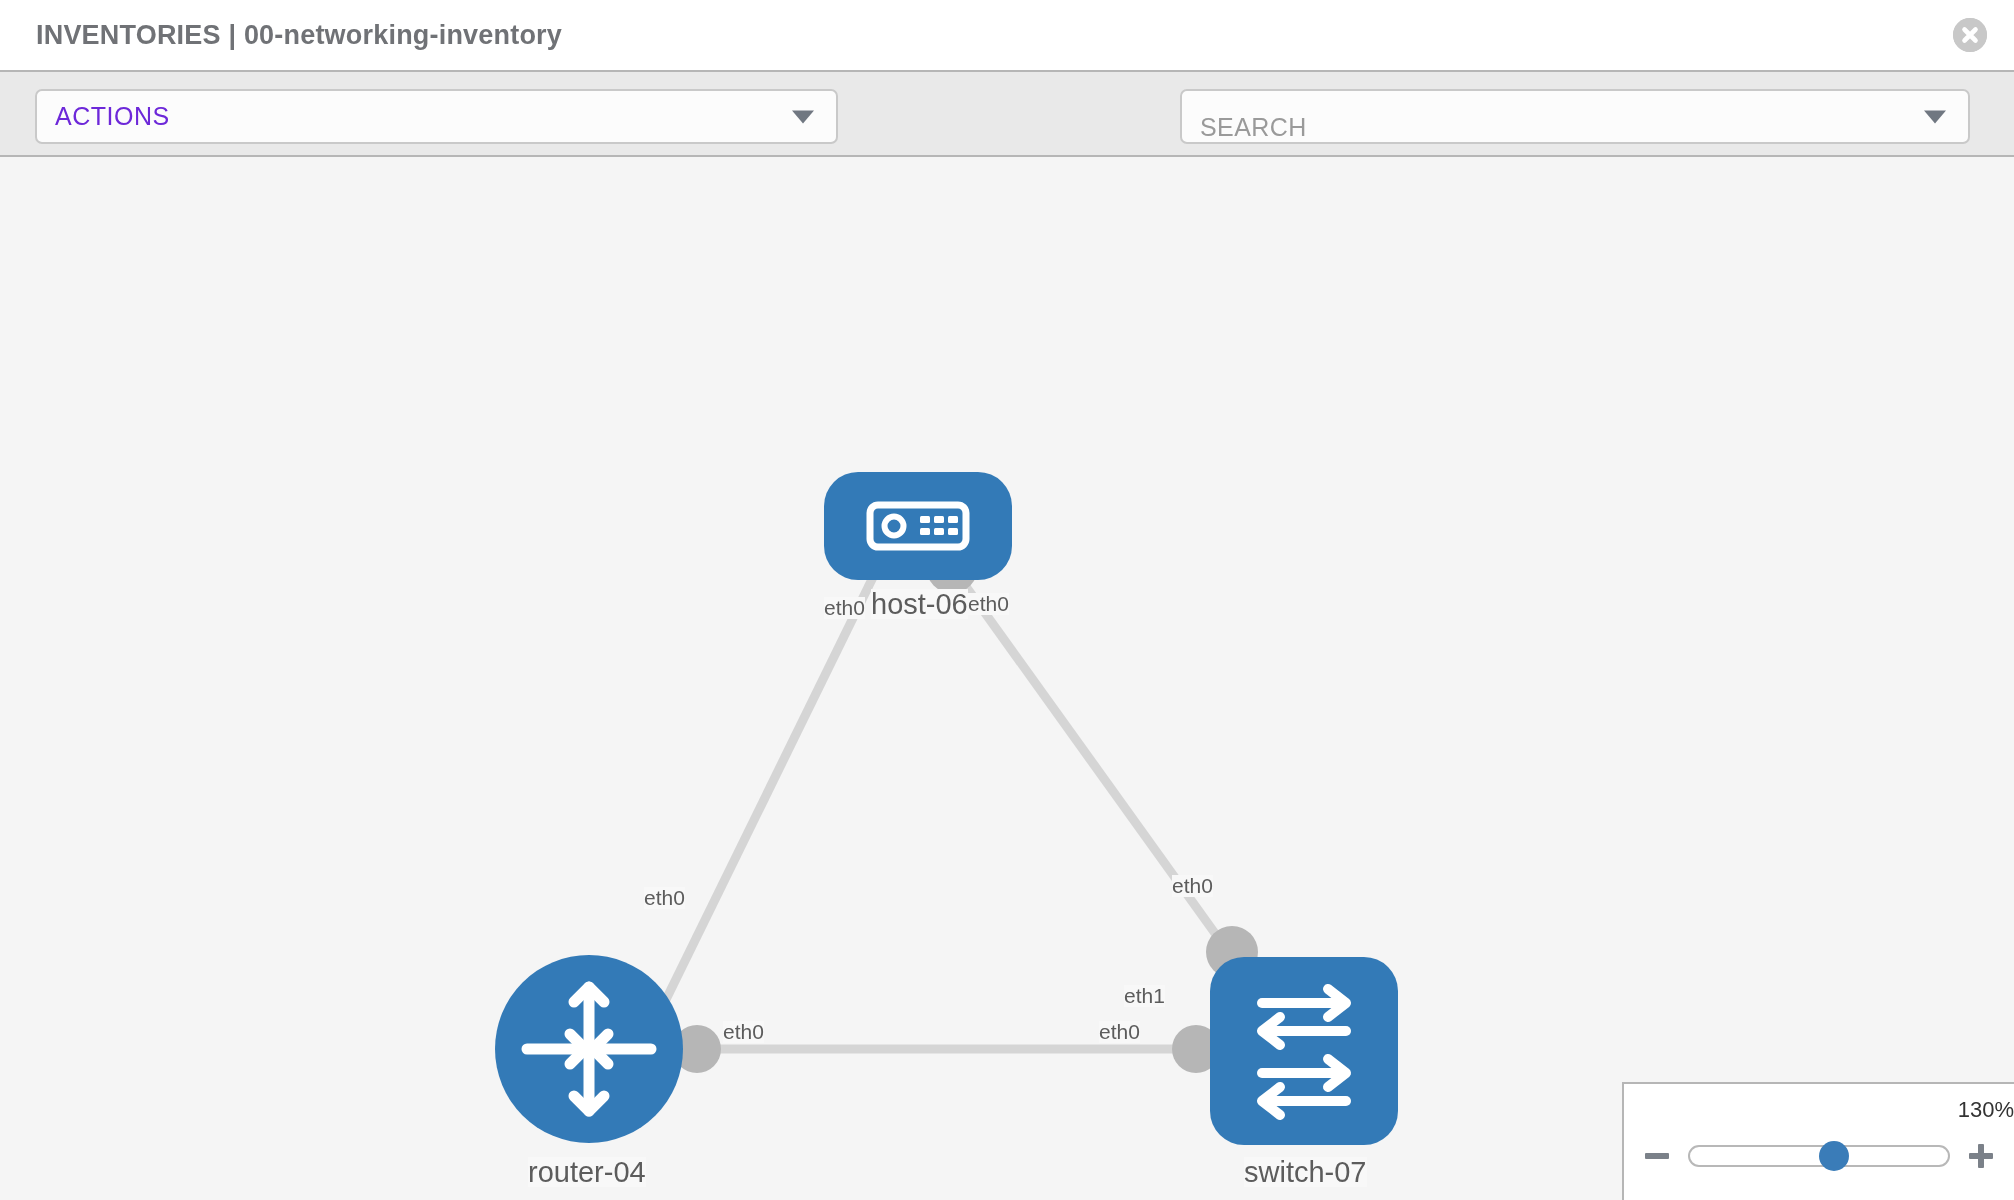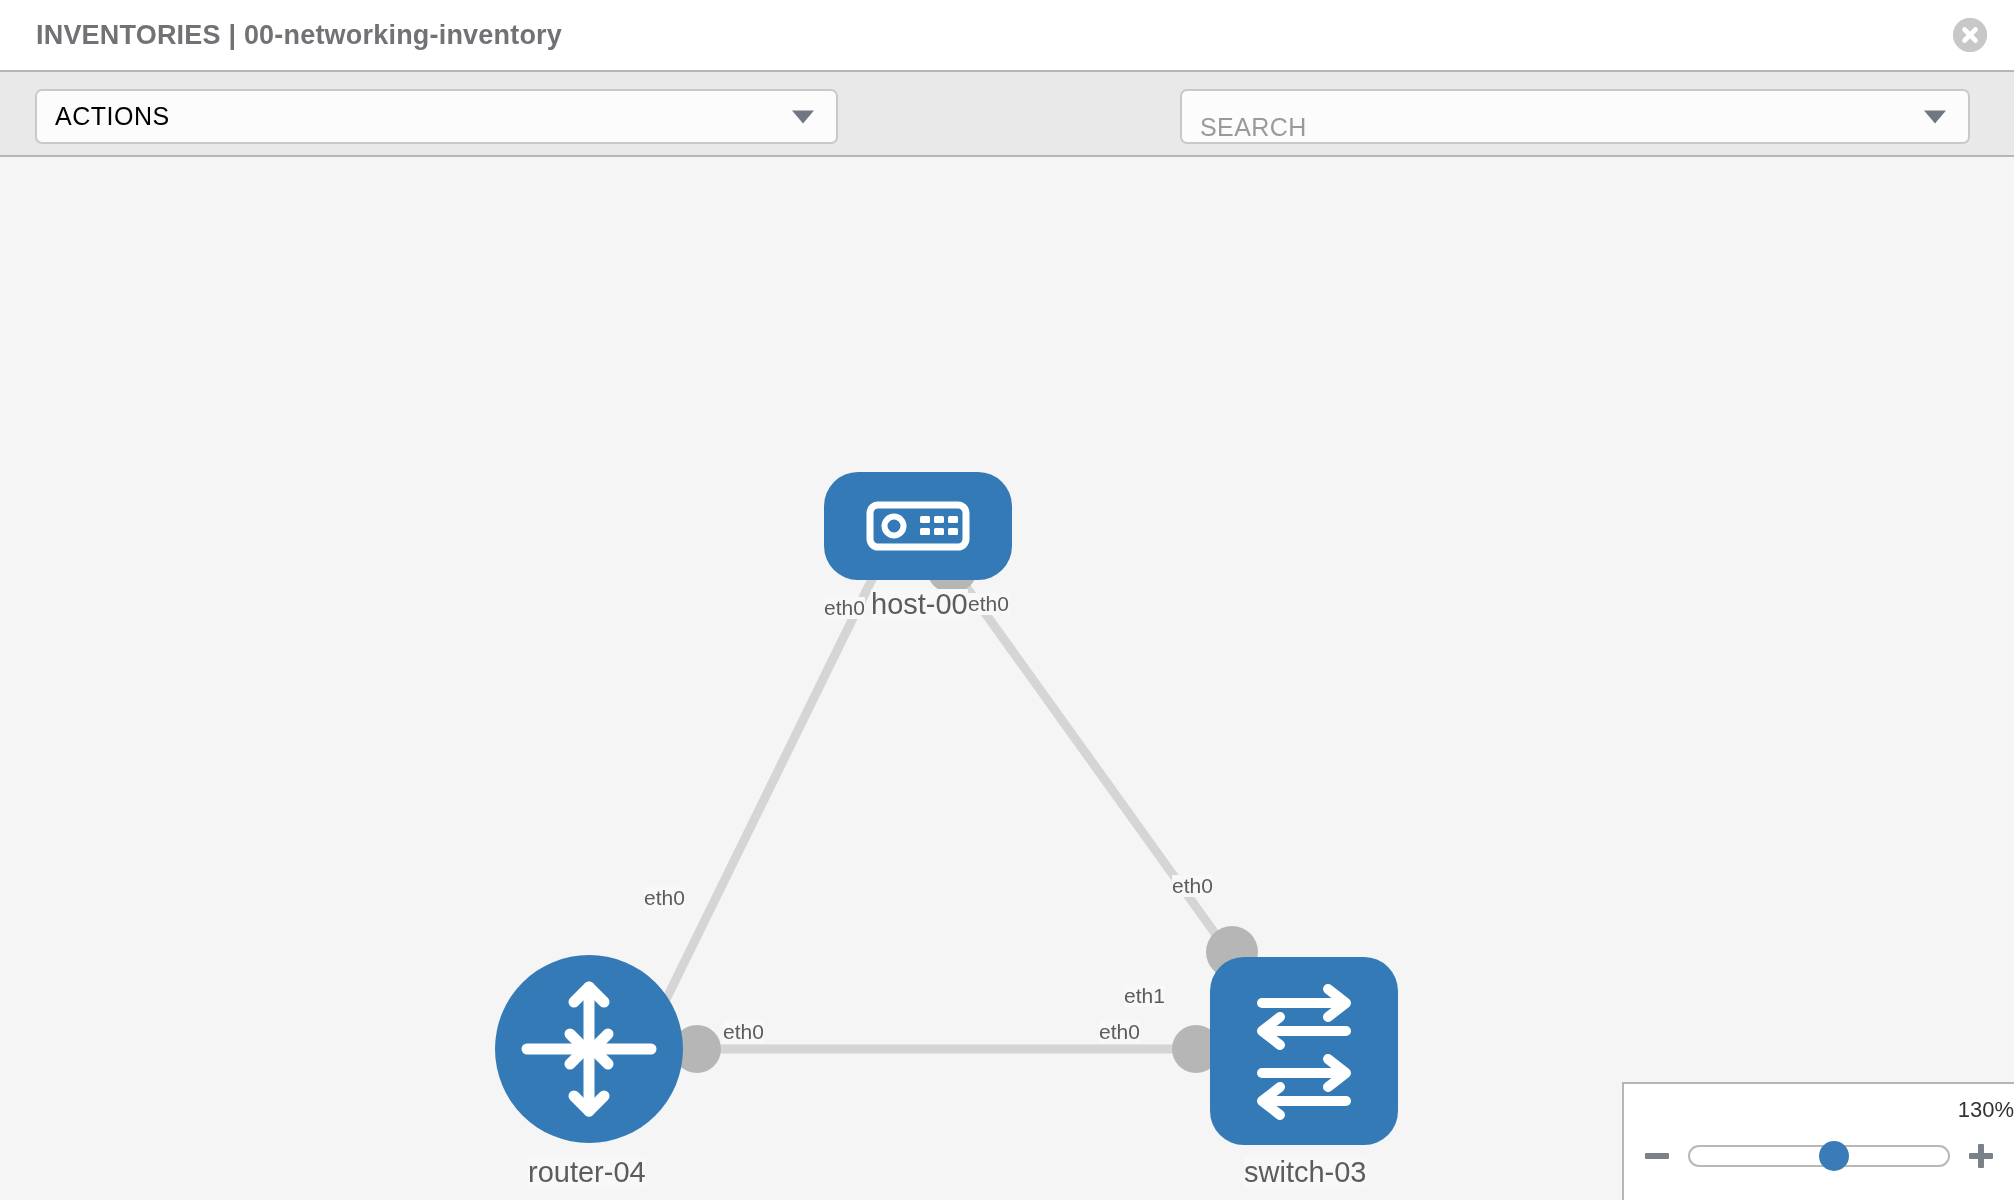--- a/index.html
+++ b/index.html
@@ -67,21 +67,21 @@
     background: #fcfcfc;
     border: 2px solid #c9c9c9;
     border-radius: 7px;
     display: flex;
     align-items: center;
     cursor: pointer;
   }
   .actions-select .label {
     margin-left: 18px;
     font-size: 25px;
-    color: #000000;
+    color: #6d28d9;
     letter-spacing: 0.5px;
   }
   .caret {
     position: absolute;
     right: 22px; top: 50%;
     transform: translateY(-50%);
     width: 0; height: 0;
     border-left: 11px solid transparent;
     border-right: 11px solid transparent;
     border-top: 13px solid #707781;
@@ -314,23 +314,23 @@
     </svg>
 
     <div class="node-label small" style="left:824px; top:440px;">eth0</div>
     <div class="node-label small" style="left:968px; top:436px;">eth0</div>
     <div class="node-label small" style="left:644px; top:730px;">eth0</div>
     <div class="node-label small" style="left:1172px; top:718px;">eth0</div>
     <div class="node-label small" style="left:723px; top:864px;">eth0</div>
     <div class="node-label small" style="left:1099px; top:864px;">eth0</div>
     <div class="node-label small" style="left:1124px; top:828px;">eth1</div>
 
-    <div class="node-label big" style="left:871px; top:432px;">host-00</div>
+    <div class="node-label big" style="left:871px; top:432px;">host-06</div>
     <div class="node-label big" style="left:528px; top:1000px;">router-04</div>
-    <div class="node-label big" style="left:1244px; top:1000px;">switch-03</div>
+    <div class="node-label big" style="left:1244px; top:1000px;">switch-07</div>
 
   </div>
 
   <div class="zoom-panel">
     <div class="zoom-pct">130%</div>
     <div class="zoom-row">
       <div class="zoom-minus"></div>
       <div class="zoom-track">
         <div class="zoom-thumb" id="zoom-thumb" style="left: 56%;"></div>
       </div>

